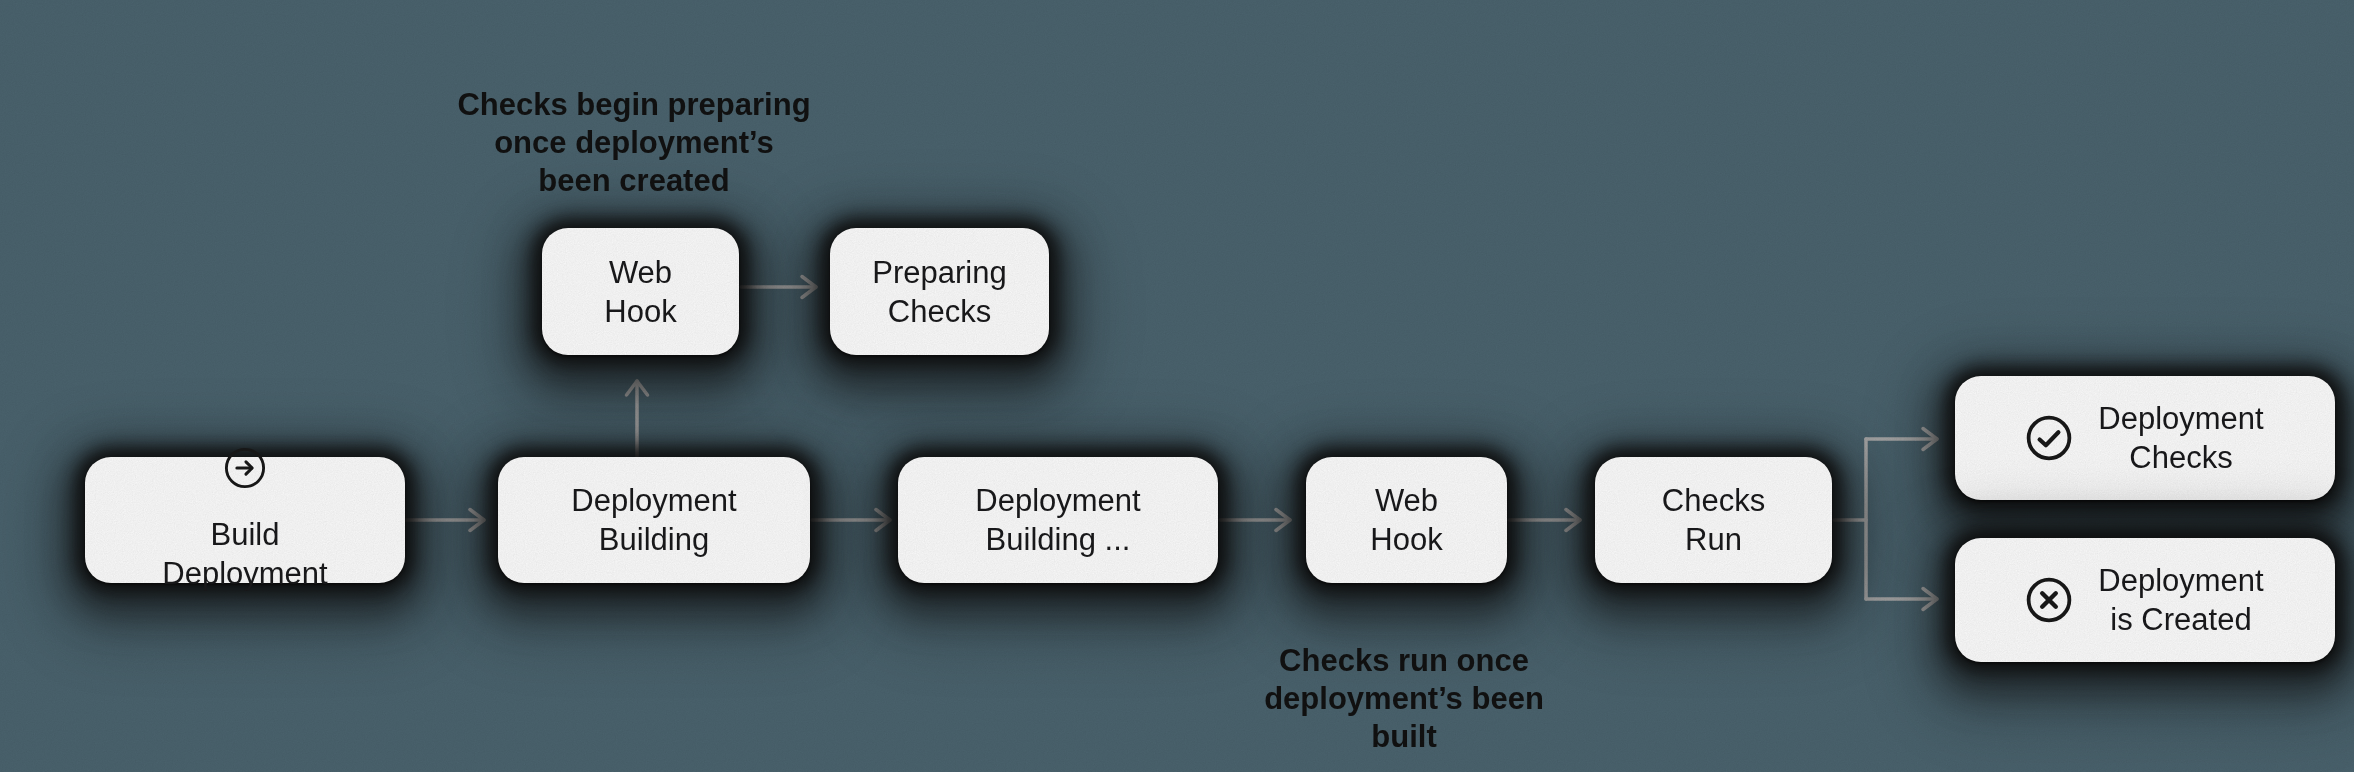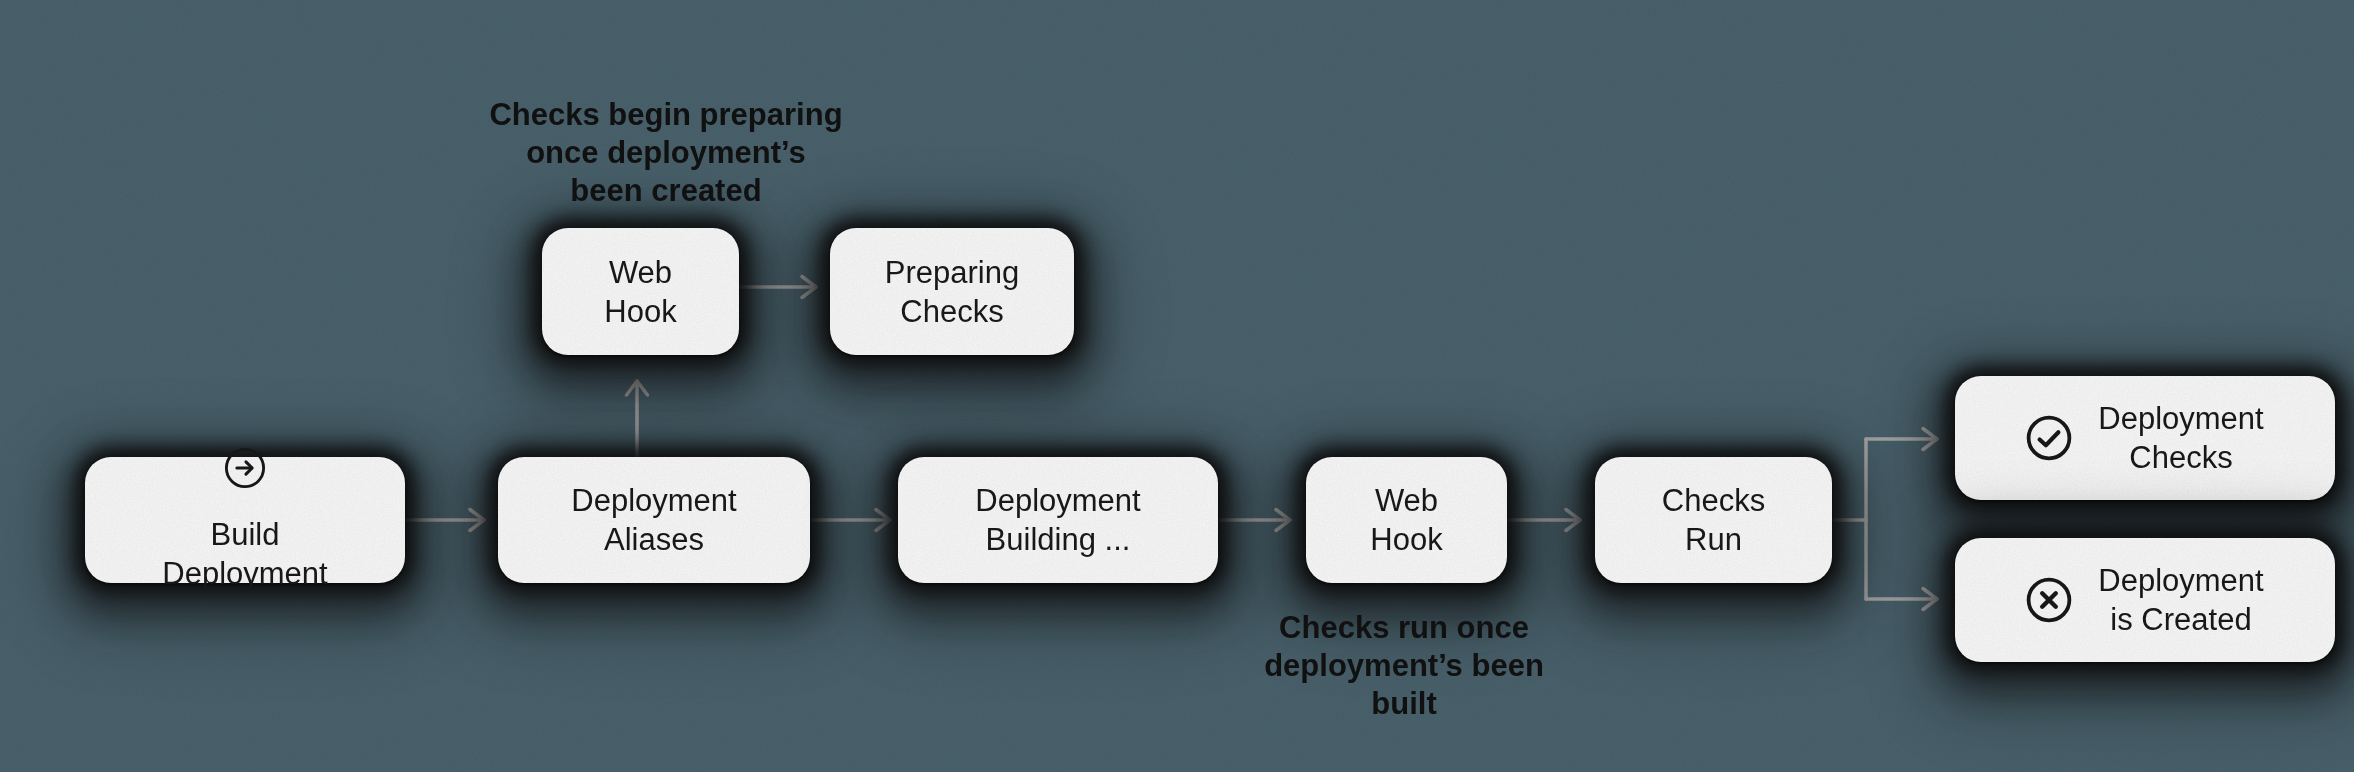--- a/index.html
+++ b/index.html
@@ -54,42 +54,42 @@
   .node-label span { display: block; }
   .node-icon { flex: 0 0 auto; display: block; }
   .node-icon circle, .node-icon path {
     stroke: #191919;
     fill: none;
     stroke-linecap: round;
     stroke-linejoin: round;
   }
 
   #node-web-hook-1        { left: 542px;  top: 228px; width: 197px; height: 127px; }
-  #node-preparing-checks  { left: 830px;  top: 228px; width: 244px; height: 127px; }
+  #node-preparing-checks  { left: 830px;  top: 228px; width: 219px; height: 127px; }
   #node-build-initiated   { left: 85px;   top: 457px; width: 320px; height: 126px; flex-direction: column; }
   #node-deployment-created{ left: 498px;  top: 457px; width: 312px; height: 126px; }
   #node-deployment-building{ left: 898px; top: 457px; width: 320px; height: 126px; }
   #node-web-hook-2        { left: 1306px; top: 457px; width: 201px; height: 126px; }
   #node-checks-run        { left: 1595px; top: 457px; width: 237px; height: 126px; }
   #node-deployment-aliases{ left: 1955px; top: 376px; width: 380px; height: 124px; }
   #node-deployment-blocked{ left: 1955px; top: 538px; width: 380px; height: 124px; }
 
   
   .annotation {
     position: absolute;
     color: #121212;
     font-size: 31px;
     line-height: 38px;
     font-weight: 700;
     text-align: center;
     white-space: pre-line;
     transform: translateX(-50%);
   }
-  #annotation-prepare { left: 634px;  top: 96px; margin-left: 32px;  }
-  #annotation-run     { left: 1404px; top: 609px; text-align: center; }
+  #annotation-prepare { left: 634px;  top: 86px;  }
+  #annotation-run     { left: 1404px; top: 642px; text-align: center; }
 
   
   #grain-overlay {
     position: absolute;
     left: 0; top: 0;
     width: 2354px; height: 772px;
     pointer-events: none;
     opacity: 0.10;
   }
 </style>
@@ -155,21 +155,21 @@
     </svg>
     <div class="node-label">
       <span>Build</span>
       <span>Deployment</span>
     </div>
   </div>
 
   <div class="node" id="node-deployment-created">
     <div class="node-label">
       <span>Deployment</span>
-      <span>Aliases</span>
+      <span>Building</span>
     </div>
   </div>
 
   <div class="node" id="node-deployment-building">
     <div class="node-label">
       <span>Deployment</span>
       <span>Building ...</span>
     </div>
   </div>
 

